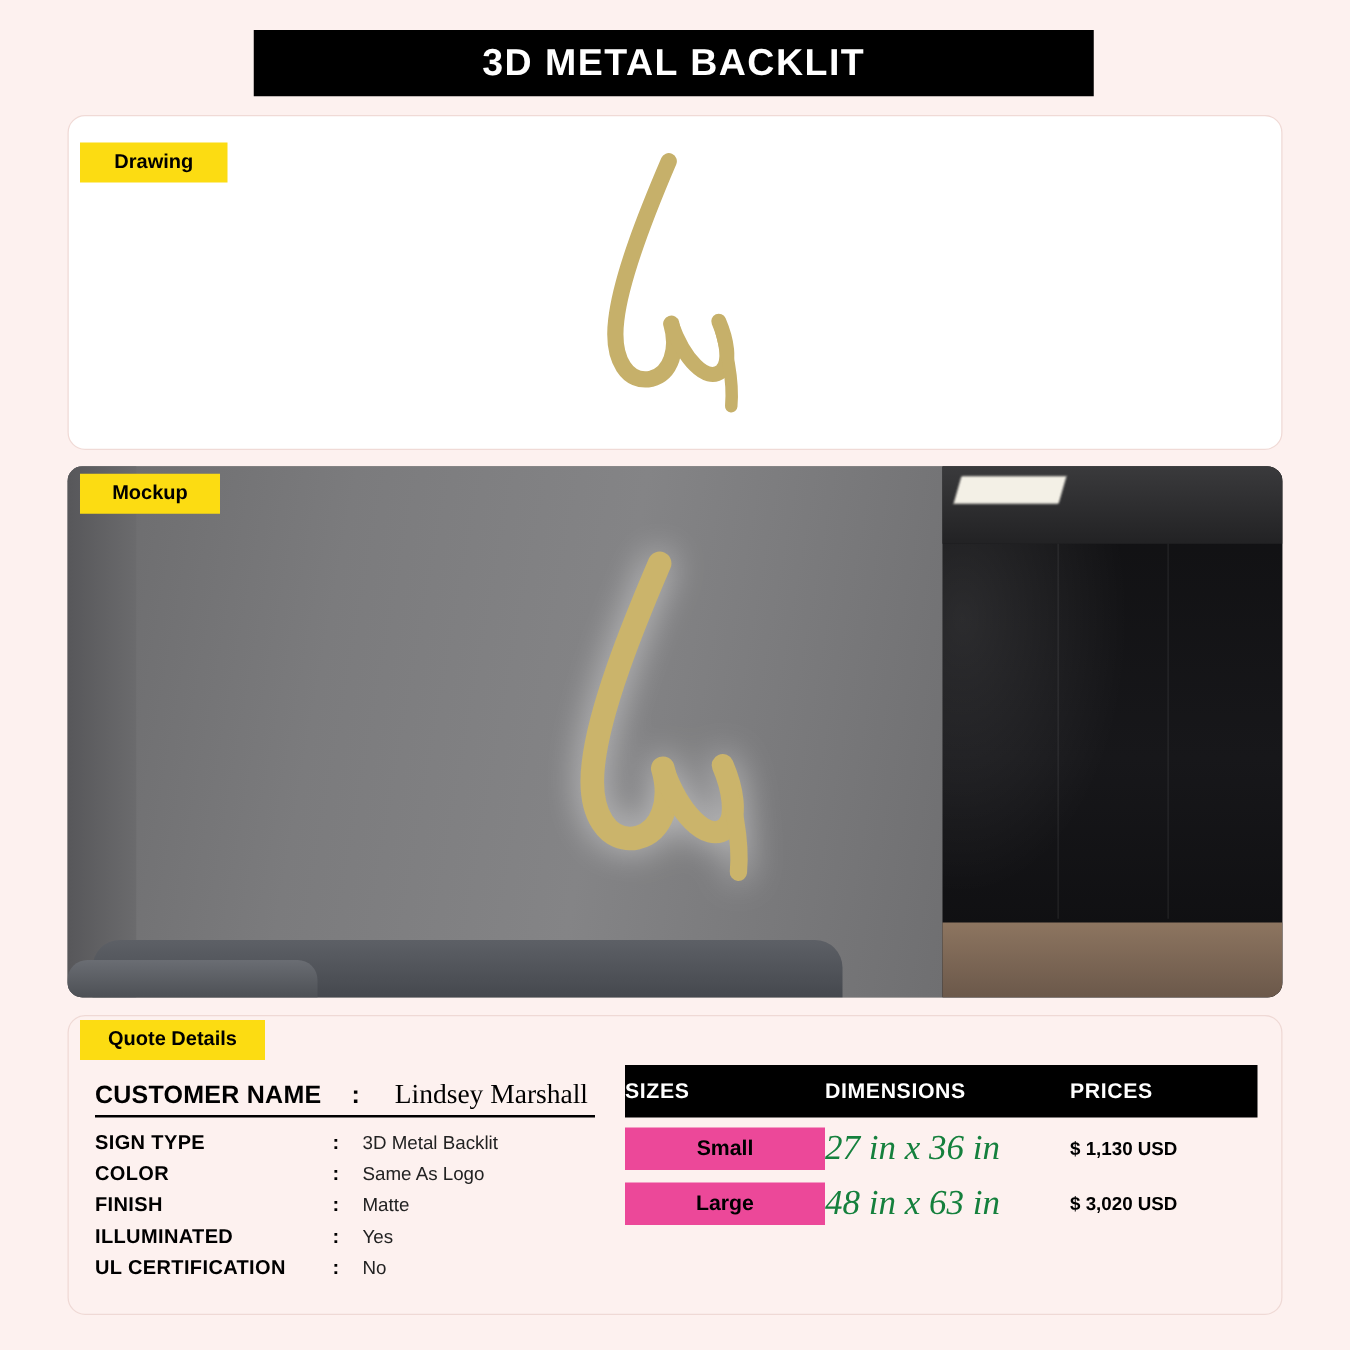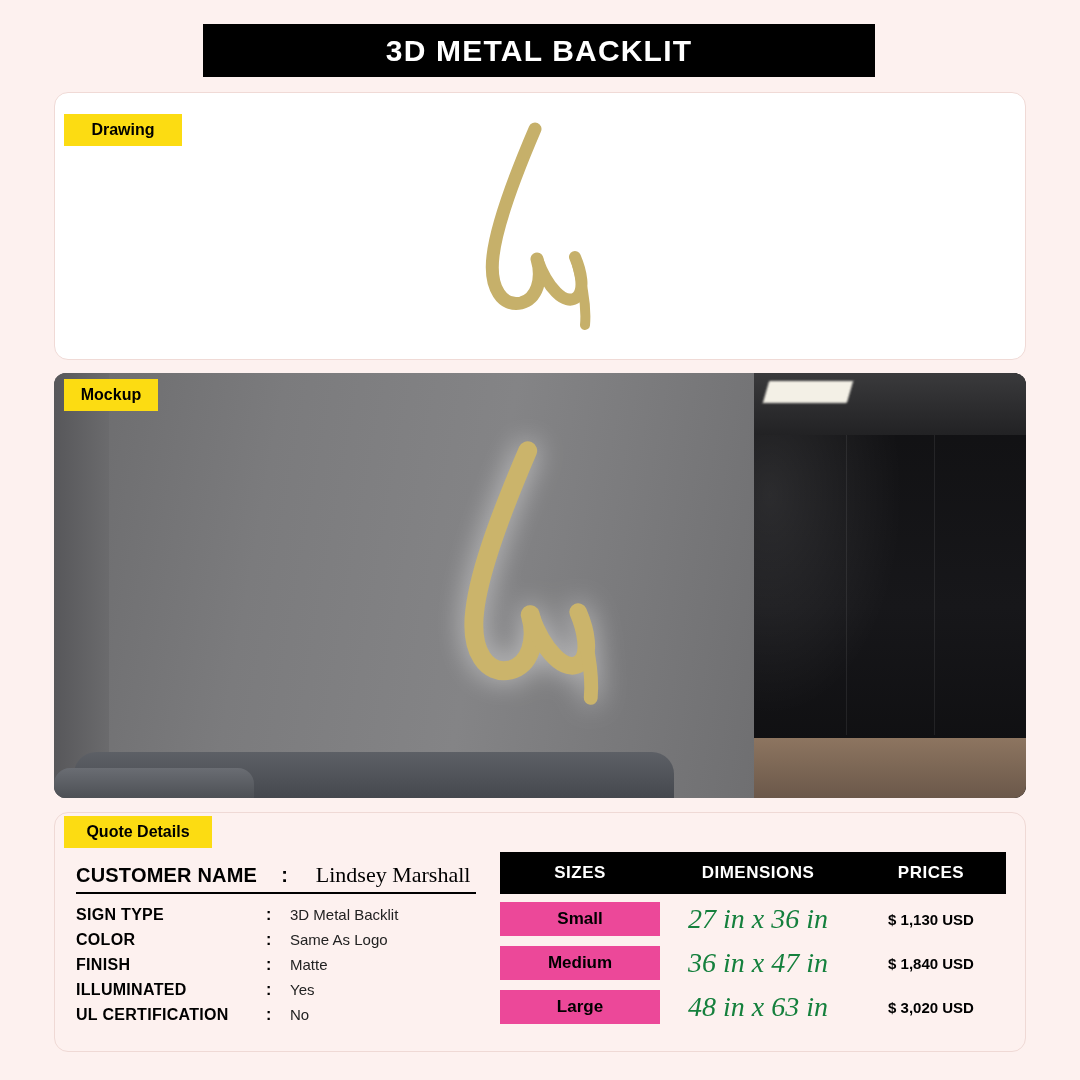--- a/index.html
+++ b/index.html
@@ -62,21 +62,21 @@
 
   
   .mockup-panel {
     position: absolute;
     left: 54px; top: 373px;
     width: 972px; height: 425px;
     border-radius: 12px;
     overflow: hidden;
     background: #6e6e6e;
   }
-  .tab-mockup { left: 64px; top: 379px; width: 94px; }
+  .tab-mockup { left: 64px; top: 379px; width: 112px; }
 
   .wall-left {
     position: absolute;
     left: 0; top: 0; width: 700px; height: 100%;
     background: linear-gradient(100deg, #6a6a6c 0%, #7b7b7d 30%, #848486 60%, #6f6f71 100%);
   }
   .wall-edge {
     position: absolute;
     left: 0; top: 0; width: 55px; height: 100%;
     background: linear-gradient(90deg, #57575a 0%, #6b6b6d 100%);
@@ -193,21 +193,21 @@
   .pt-head {
     display: flex;
     background: #000;
     color: #fff;
     height: 42px;
     align-items: center;
     font-weight: bold;
     font-size: 17px;
     letter-spacing: .5px;
   }
-  .pt-head div, .pt-row div { text-align: center; }
+  .pt-head div, .pt-row div { }
   .c1 { width: 160px; }
   .c2 { width: 196px; }
   .c3 { width: 150px; }
   .pt-row {
     display: flex;
     align-items: center;
     height: 38px;
     margin-top: 6px;
   }
   .pt-size {
@@ -324,27 +324,20 @@
 
     <div class="pt-row">
       <div class="c1">
           <div class="pt-size">Small</div>
         </div>
       <div class="c2 pt-dim">27 in x 36 in</div>
       <div class="c3 pt-price">$ 1,130 USD</div>
     </div>
     <div class="pt-row">
       <div class="c1">
-          <div class="pt-size">Medium</div>
-        </div>
-      <div class="c2 pt-dim">36 in x 47 in</div>
-      <div class="c3 pt-price">$ 1,840 USD</div>
-    </div>
-    <div class="pt-row">
-      <div class="c1">
           <div class="pt-size">Large</div>
         </div>
       <div class="c2 pt-dim">48 in x 63 in</div>
       <div class="c3 pt-price">$ 3,020 USD</div>
     </div>
   </div>
 
 </div>
 
 </body></html>

